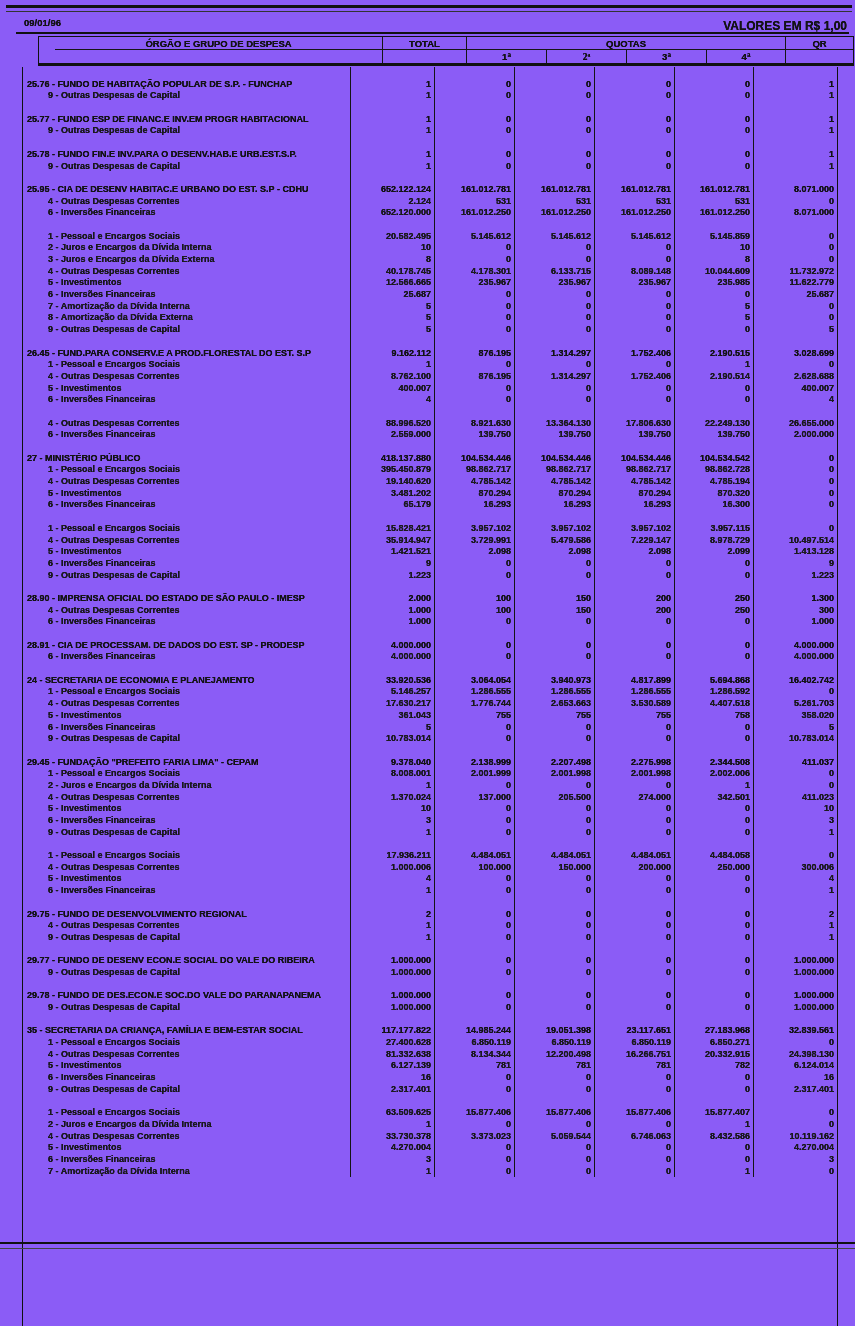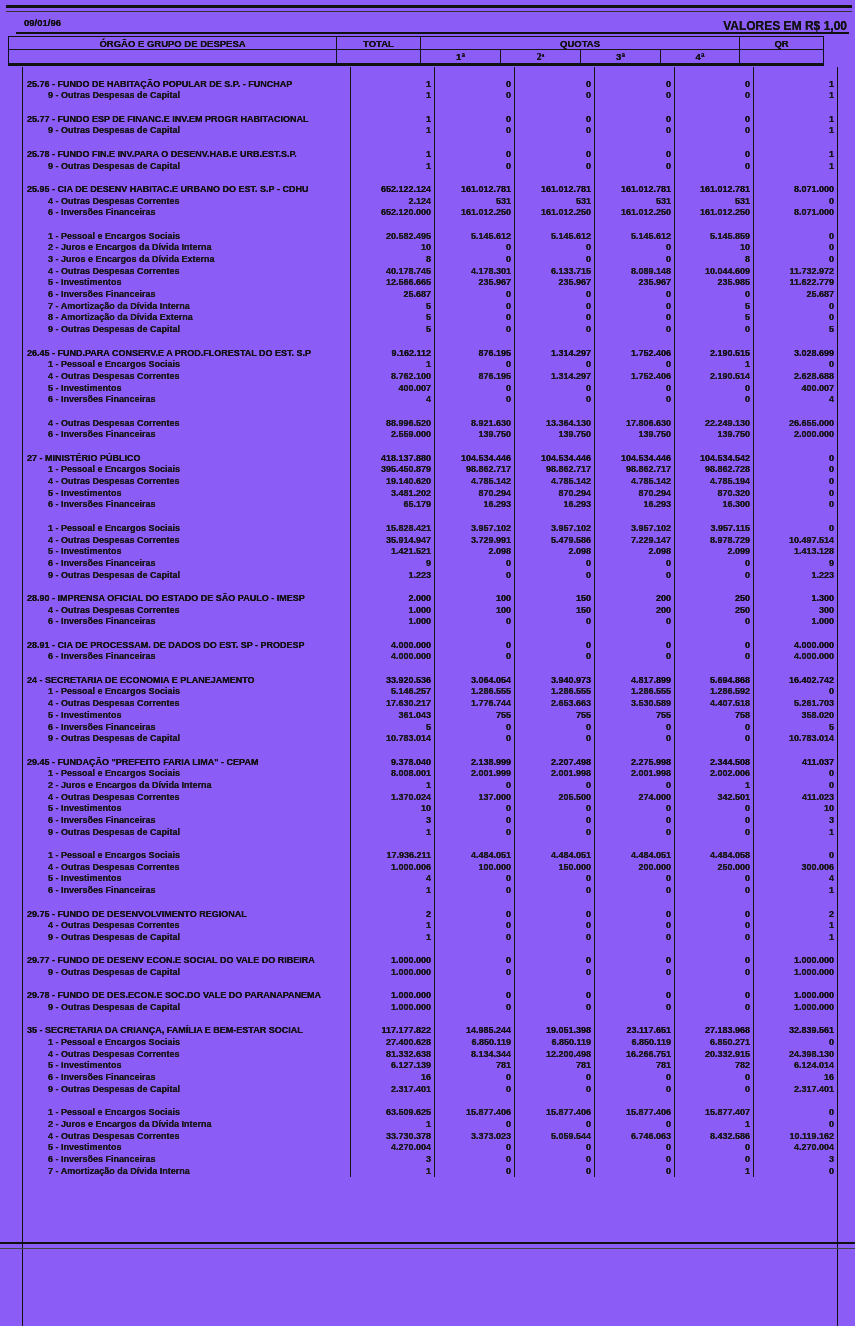--- a/index.html
+++ b/index.html
@@ -20,29 +20,30 @@
   .date{
     position:absolute;left:24px;top:17px;
     font-size:9.5px;font-weight:700;text-shadow:0 0 .4px #000;
   }
   .values-note{
     position:absolute;right:8px;top:19px;
     font-size:12px;font-weight:700;text-shadow:0 0 .4px #000;
   }
   
   .thead{
-    position:absolute;left:8px;top:36px;width:816px;height:30px;
+    position:absolute;left:38px;top:36px;width:816px;height:30px;
     box-sizing:border-box;
     border:1.8px solid #111;
     border-bottom:3px solid #111;
     display:grid;
     grid-template-columns:328px 84px 80px 80px 80px 79px auto;
     grid-template-rows:1fr 1fr;
     font-size:9.5px;font-weight:700;
     text-shadow:0 0 .4px #000;
+    padding-left:16px;
   }
   .thead > div{
     box-sizing:border-box;
     display:flex;align-items:center;justify-content:center;
     white-space:nowrap;overflow:hidden;
   }
   .h-br{border-right:1.6px solid #151515;}
   .h-bb{border-bottom:1.6px solid #151515;}
   .h-org   {grid-column:1;grid-row:1;}
   .h-total {grid-column:2;grid-row:1;}

